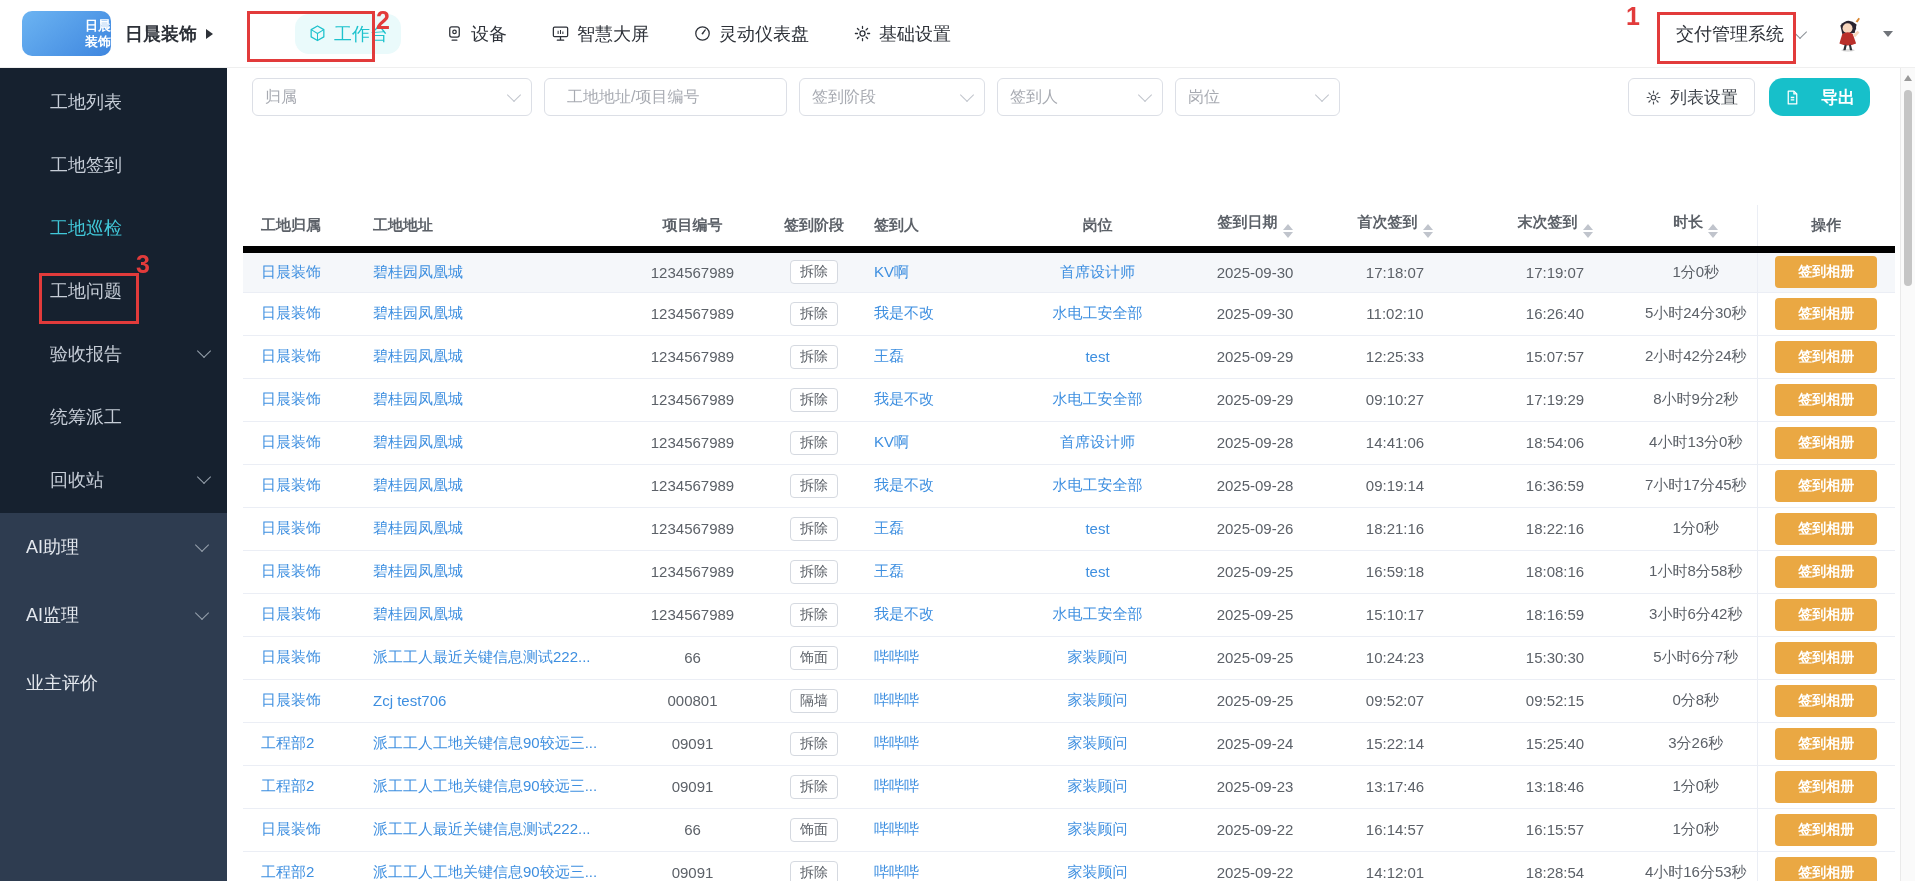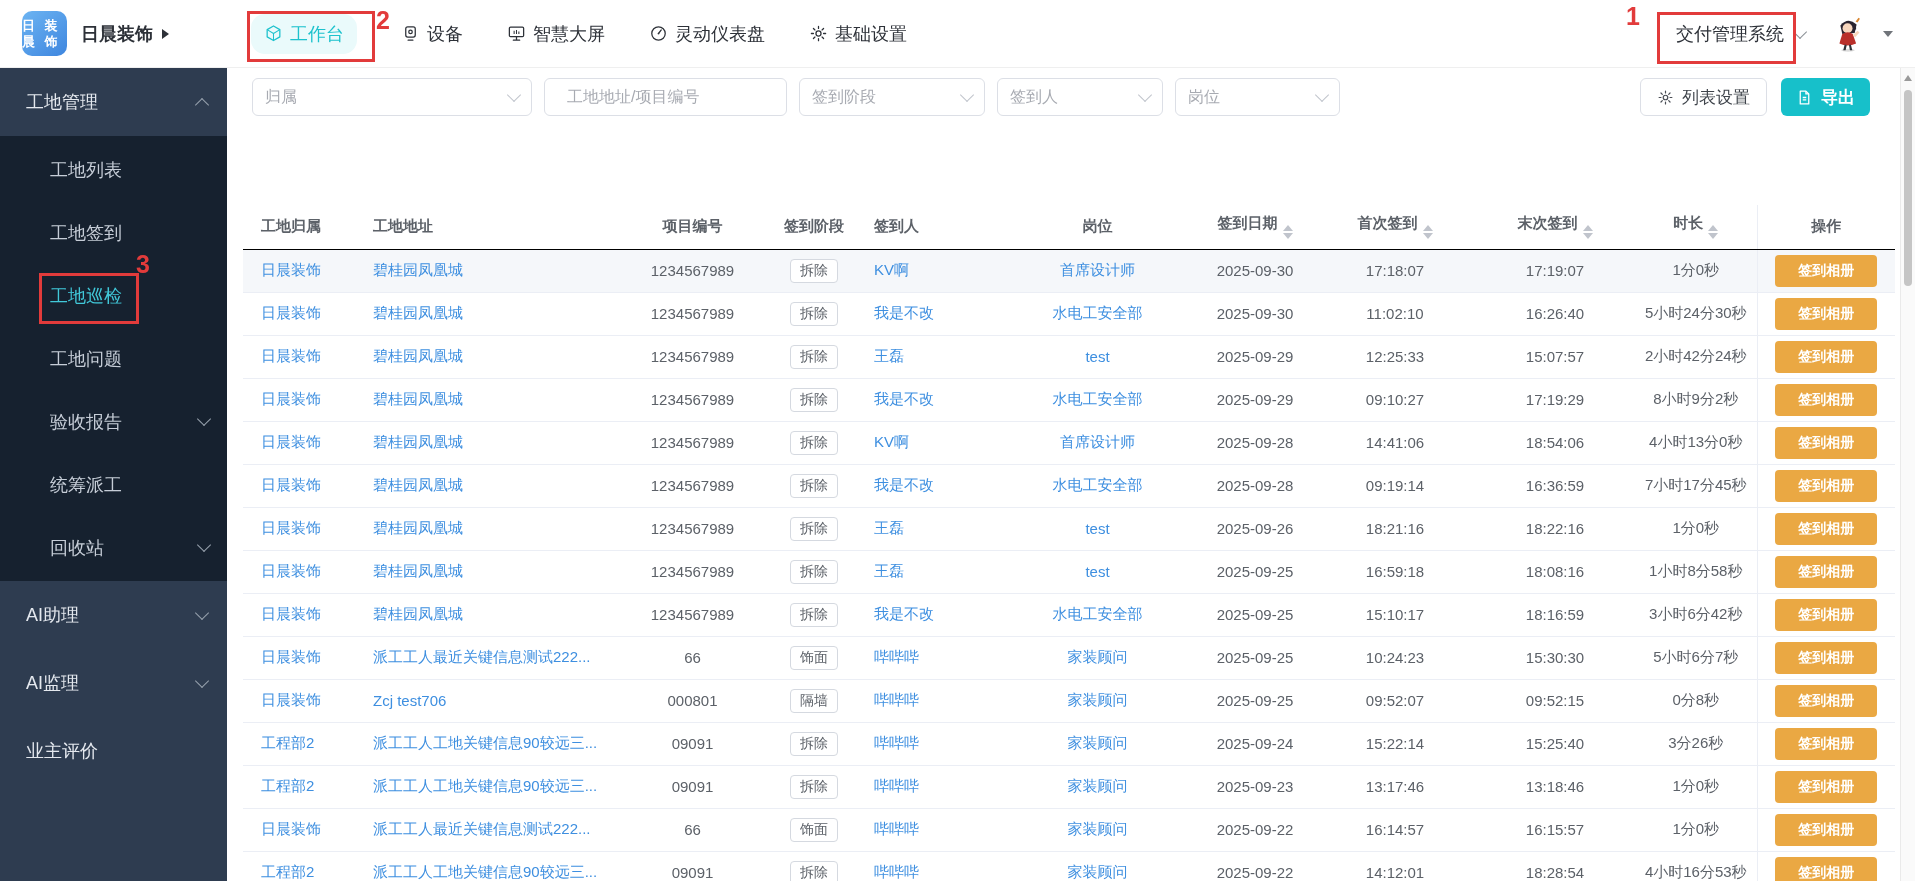--- a/index.html
+++ b/index.html
@@ -5,22 +5,22 @@
   html,body{margin:0;padding:0;background:#fff;}
   .page{position:relative;width:1915px;height:881px;overflow:hidden;background:#fff;
         font-family:"Liberation Sans","DejaVu Sans",sans-serif;}
 
   
   .topbar{position:absolute;left:0;top:0;right:0;height:68px;background:#fff;
           border-bottom:1px solid #efefef;display:flex;align-items:center;
           padding:0 22px;box-sizing:border-box;z-index:5;}
   .logo{width:45px;height:45px;border-radius:10px;flex:0 0 45px;
         background:linear-gradient(140deg,#6cb4f2,#3e86df);color:#fff;display:flex;
-        flex-direction:row;align-items:center;justify-content:center;
-        font-size:13px;font-weight:700;line-height:1.2;}
+        flex-direction:column;align-items:flex-end;justify-content:center;
+        font-size:13px;font-weight:700;line-height:1.2;padding-left:44px;}
   .company{margin-left:14px;font-size:18px;color:#2d3138;font-weight:600;
            display:flex;align-items:center;gap:9px;}
   .caret-right{width:0;height:0;border-left:7px solid #2d3138;
                border-top:5px solid transparent;border-bottom:5px solid transparent;}
   .topnav{display:flex;align-items:center;gap:44px;margin-left:82px;}
   .nav-item{display:flex;align-items:center;gap:7px;font-size:18px;color:#2d3138;cursor:pointer;}
   .nav-item.active{color:#1dc2cd;background:#eafafb;padding:8px 13px;border-radius:14px;}
   .nav-item svg{display:block;}
   .topbar-right{margin-left:auto;display:flex;align-items:center;gap:14px;}
   .system-select{display:flex;align-items:center;gap:11px;font-size:18px;color:#2d3138;
@@ -58,28 +58,28 @@
   .f-search input{border:none;outline:none;flex:1;font-size:16px;color:#5c6168;
          margin-left:8px;font-family:inherit;background:transparent;}
   .f-search input::placeholder{color:#a8abb2;}
   .f-date{gap:8px;color:#474d55;}
   .f-date .dt{color:#474d55;}
   .f-date .sep{margin:0 14px;color:#474d55;}
   .actions{position:absolute;top:10px;right:29px;display:flex;gap:14px;}
   .btn-plain{height:38px;padding:0 16px;border:1px solid #dcdfe6;border-radius:6px;background:#fff;
              font-size:17px;color:#3f444b;display:flex;align-items:center;gap:8px;cursor:pointer;
              font-family:inherit;}
-  .btn-primary{height:38px;padding:0 15px;border:none;border-radius:6px;background:#17c0ca;
-             color:#fff;font-size:17px;font-weight:600;display:flex;align-items:center;gap:8px;
+  .btn-primary{height:38px;padding:0 15px;border:none;border-radius:14px;background:#17c0ca;
+             color:#fff;font-size:17px;font-weight:600;display:flex;align-items:center;gap:20px;
              cursor:pointer;font-family:inherit;}
 
   
   .table-wrap{position:absolute;left:16px;top:137px;width:1652px;}
   table{border-collapse:collapse;table-layout:fixed;width:1652px;font-size:15px;color:#5c6168;}
-  th{height:44px;font-weight:700;color:#5c6168;border-bottom:1px solid #000000;background:#fff;
+  th{height:44px;font-weight:700;color:#5c6168;border-bottom:7px solid #000000;background:#fff;
      padding:0 6px;box-sizing:border-box;white-space:nowrap;}
   td{height:43px;border-bottom:1px solid #ebeef5;padding:0 6px;box-sizing:border-box;
      white-space:nowrap;overflow:hidden;}
   tr.hov td{background:#f5f7fa;}
   .al{text-align:left;} .ac{text-align:center;}
   .pad-l{padding-left:18px;} .pad-s{padding-left:6px;}
   .lnk{color:#3e8fe0;cursor:pointer;}
   .tag{display:inline-block;border:1px solid #d5d9e0;border-radius:4px;padding:2px 9px;
        font-size:14px;color:#5c6168;background:#fff;}
   .op-btn{background:#eaa843;color:#fff;border:none;border-radius:4px;padding:7px 23px;
@@ -185,24 +185,20 @@
           <path d="M16 22q6-3.5 11 0l3.5 10q-9 4-17.5 0z" fill="#b92f2a"></path>
           <path d="M27 23l5-4.5 2 2-4.5 5z" fill="#f7d6bd"></path>
           <path d="M18.5 33l-1.5 6h2.5l1.2-5.5zM25 33l1.5 6h-2.5l-1-5.5z" fill="#30333a"></path>
         </svg>
       </div>
       <span class="avatar-caret"></span>
     </div>
   </header>
 
   <aside class="sidebar" id="sidebar">
-      <div class="sb-header">
-        <span>工地管理</span>
-        <span class="chev-up"></span>
-      </div>
       <div class="sb-sub">
         <div class="sb-item">
           <span>工地列表</span>
         </div>
         <div class="sb-item">
           <span>工地签到</span>
         </div>
         <div class="sb-item active">
           <span>工地巡检</span>
         </div>

